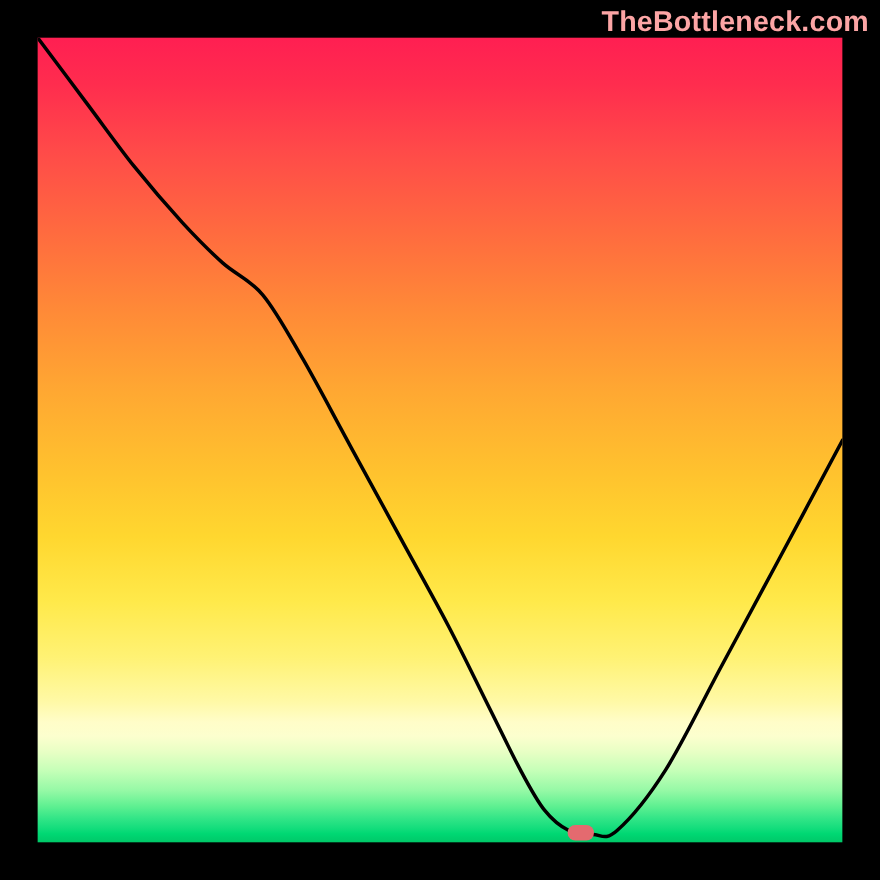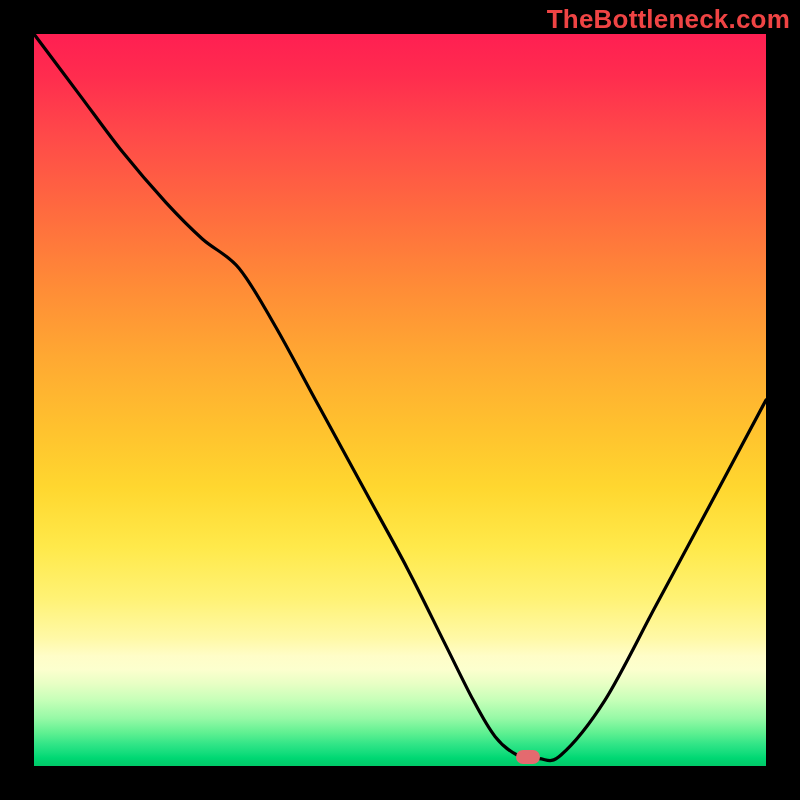--- a/index.html
+++ b/index.html
@@ -18,21 +18,21 @@
     top: 0;
     width: 800px;
     height: 800px;
     background: #000;
   }
 
   .watermark {
     position: absolute;
     top: 4px;
     right: 10px;
-    color: #ef4444;
+    color: #fca5a5;
     font-size: 26px;
     font-weight: 600;
     letter-spacing: 0.2px;
     user-select: none;
   }
 
   .plot {
     position: absolute;
     left: 34px;
     top: 34px;

